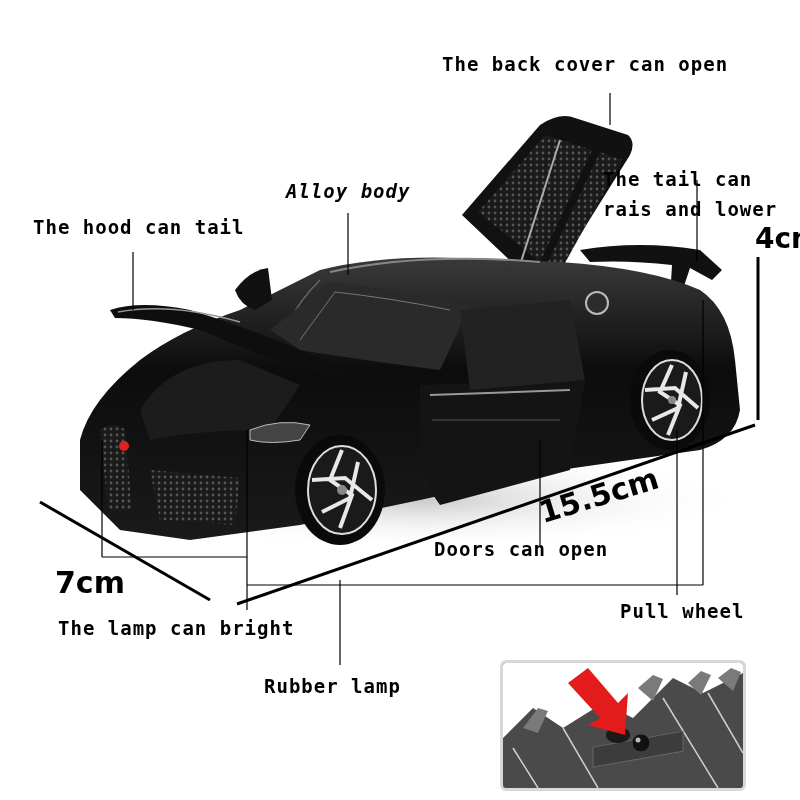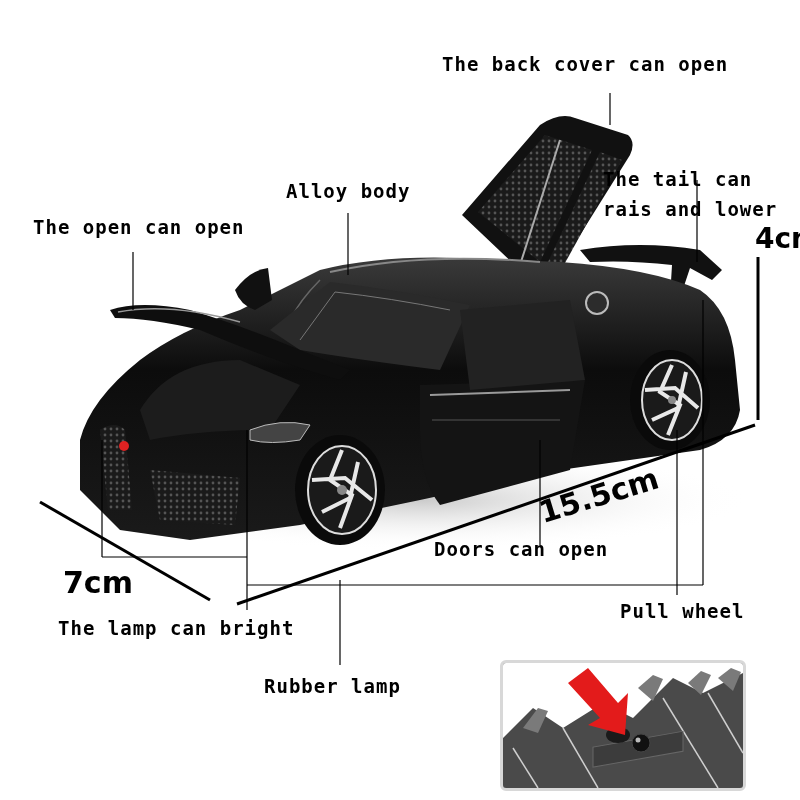--- a/index.html
+++ b/index.html
@@ -105,29 +105,29 @@
   <g stroke="#000" stroke-width="3" fill="none">
     <line x1="40" y1="502" x2="210" y2="600"></line>
     <line x1="237" y1="604" x2="755" y2="425"></line>
     <line x1="758" y1="257" x2="758" y2="420"></line>
   </g>
 </svg>
 
 <div class="lbl" style="left:442px; top:53px;text-align:right;">The back cover can open</div>
 <div class="lbl" style="left:603px; top:168px;">The tail can</div>
 <div class="lbl" style="left:603px; top:198px;">rais and lower</div>
-<div class="lbl" style="left:286px; top:180px;">Alloy body</div>
-<div class="lbl" style="left:33px; top:216px;">The open can open</div>
+<div class="lbl" style="left:286px; top:180px;font-style:italic;">Alloy body</div>
+<div class="lbl" style="left:33px; top:216px;">The hood can tail</div>
 <div class="lbl" style="left:434px; top:538px;">Doors can open</div>
 <div class="lbl" style="left:58px; top:617px;">The lamp can bright</div>
 <div class="lbl" style="left:264px; top:675px;">Rubber lamp</div>
 <div class="lbl" style="left:620px; top:600px;">Pull wheel</div>
 
 <div class="dim" style="left:755px; top:222px; font-size:28px;">4cm</div>
-<div class="dim" style="left:55px; top:565px; font-size:30px;margin-left:8px;">7cm</div>
+<div class="dim" style="left:55px; top:565px; font-size:30px;">7cm</div>
 <div class="dim" style="left:545px; top:495px; font-size:30px; transform:rotate(-17deg); transform-origin:left bottom;">15.5cm</div>
 
 <div class="inset">
   <svg width="240" height="125" viewBox="0 0 240 125">
     <rect width="240" height="125" fill="#ffffff"></rect>
     <path d="M0,75 L30,45 L60,65 L100,40 L130,55 L170,15 L200,30 L240,10 L240,125 L0,125 Z" fill="#4a4a4a"></path>
     <g fill="#7a7a7a">
       <path d="M20,65 L35,45 L45,48 L35,70 Z"></path>
       <path d="M135,25 L150,12 L160,16 L150,38 Z"></path>
       <path d="M185,20 L198,8 L208,12 L198,32 Z"></path>

